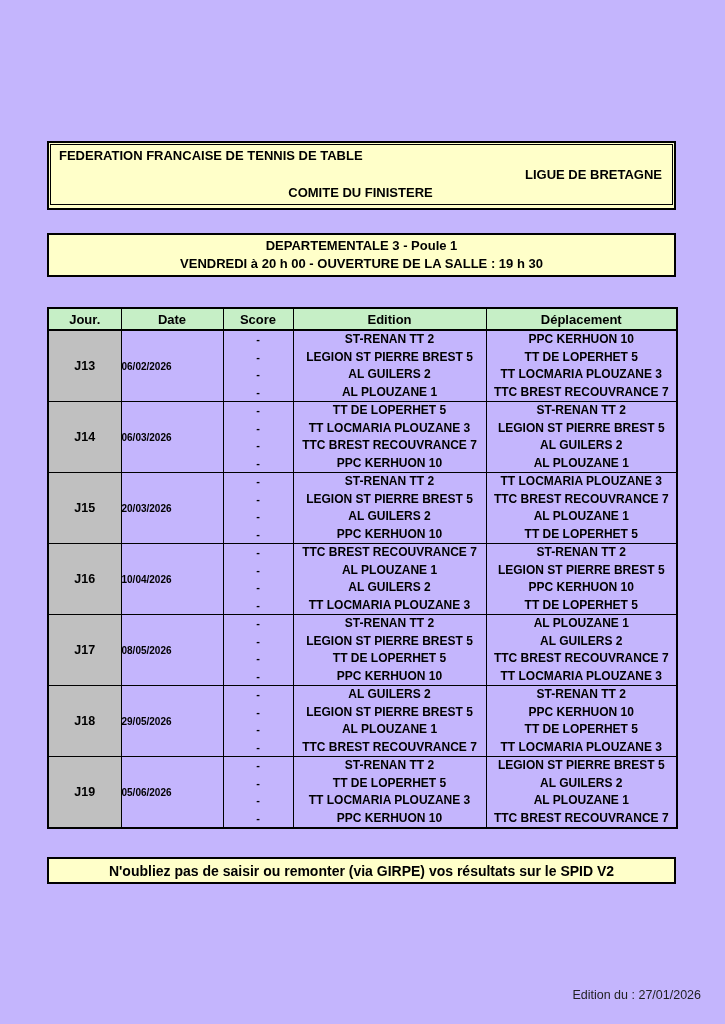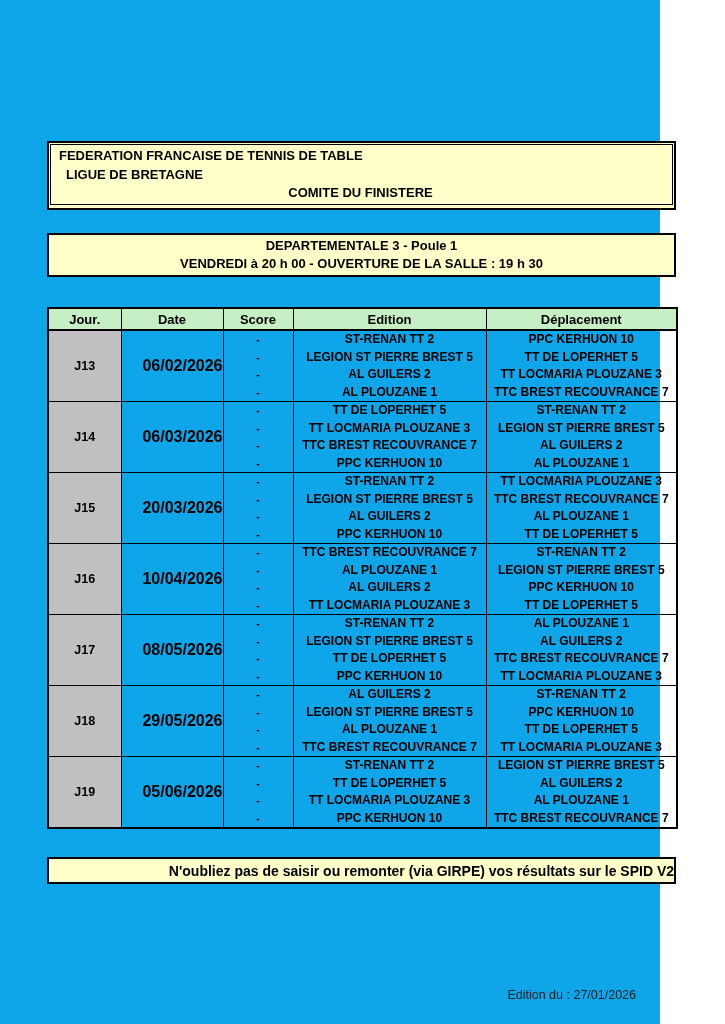--- a/index.html
+++ b/index.html
@@ -1,60 +1,60 @@
 <!DOCTYPE html>
 <html><head>
 <meta charset="utf-8">
 <style>
   html, body { margin:0; padding:0; background:#ffffff; }
   .sheet {
-    position:relative; width:660px; height:1024px; background:#0ea5e9;
+    position:relative; width:725px; height:1024px; background:#c4b5fd;
     font-family:"Liberation Sans", sans-serif; color:#000;
   }
   .box { position:absolute; left:47px; width:629px; background:#FFFFC9;
          border:2px solid #000; box-sizing:border-box; }
 
   
   .header-box { top:141px; height:69px; }
   .header-box .box-inner {
     border:1px solid #000; margin:1px; height:calc(100% - 4px);
     box-sizing:border-box; display:flex; flex-direction:column;
     justify-content:space-evenly; padding:1px 10px 1px 8px;
   }
   .hline { font-size:13px; font-weight:bold; line-height:18px; white-space:nowrap; }
-  .hline.l2 { display:flex; justify-content:space-between;margin-left:7px; }
+  .hline.l2 { display:flex; justify-content:flex-end;margin-left:7px; }
   .hline.l3 { text-align:center; }
 
   
   .banner-box { top:233px; height:44px; display:flex; flex-direction:column;
                 justify-content:space-evenly; text-align:center; padding:2px 0;align-items:center; }
   .banner-line { font-size:13px; font-weight:bold; line-height:18px; }
 
   
   .table-wrap { position:absolute; left:47px; top:307px; }
   table.schedule { border-collapse:collapse; table-layout:fixed; width:629px;
                    border:2px solid #000; }
   table.schedule th, table.schedule td { border:1px solid #000; padding:0; box-sizing:border-box; }
   table.schedule thead th {
     background:#C6EFC6; height:22px; font-size:13px; font-weight:bold;
     text-align:center; border-bottom:2px solid #000;
   }
   col.c-jour { width:73px; } col.c-date { width:102px; } col.c-score { width:70px; }
   col.c-dom { width:193px; } col.c-dep { width:191px; }
   table.schedule tbody td { height:70px; vertical-align:middle; font-weight:bold; }
   td.jour { background:#C0C0C0; text-align:center; font-size:12.5px;margin-top:12px; }
-  td.date { text-align:right; font-size:16px; }
+  td.date { text-align:left; font-size:10px; }
   td.multi { vertical-align:top; }
   .line { height:17.5px; line-height:17.5px; text-align:center; font-size:12px;
           white-space:nowrap; overflow:hidden; }
   .line.score { font-size:11px; }
 
   
   .footer-box { top:857px; height:27px; display:flex; align-items:center;
-                justify-content:flex-end; }
+                justify-content:center; }
   .footer-text { font-size:14px; font-weight:bold; }
 
   
   .edition { position:absolute; top:988px; right:24px; font-size:12.5px;
              font-weight:normal; color:#1f1f1f; }
 </style>
 </head>
 <body>
 
 <div class="sheet">

